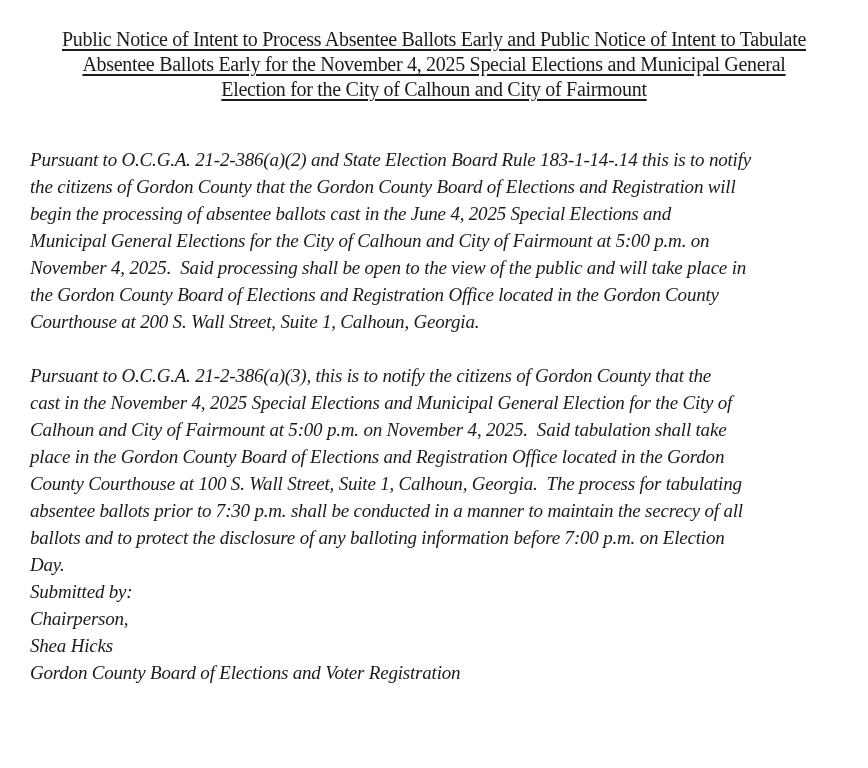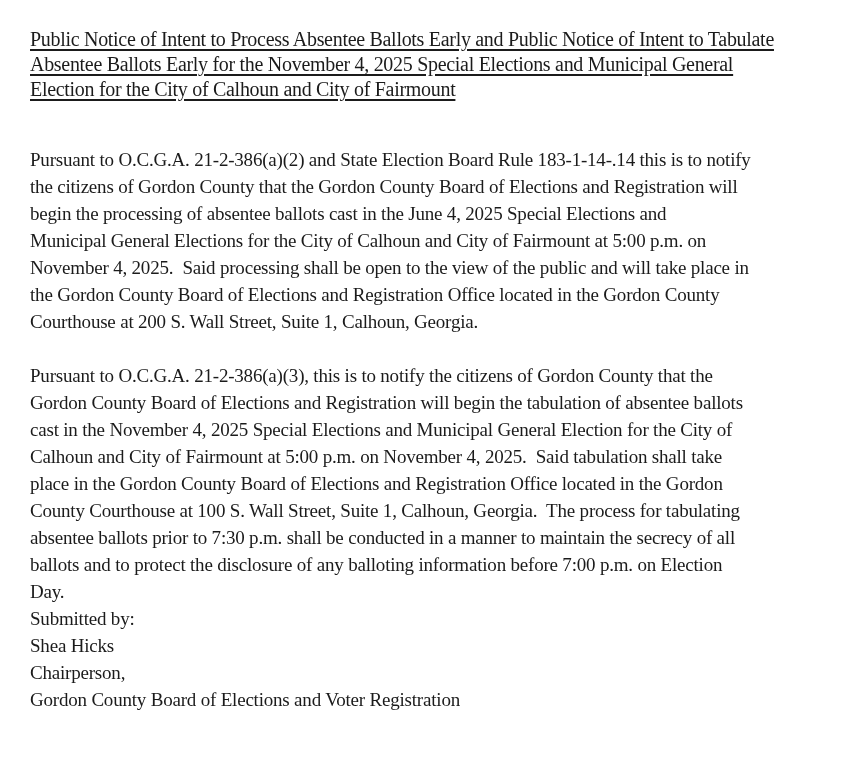--- a/index.html
+++ b/index.html
@@ -12,39 +12,40 @@
     width: 868px;
     height: 768px;
     background: #ffffff;
     overflow: hidden;
     font-family: "Liberation Serif", "DejaVu Serif", serif;
     color: #1b1b1b;
     box-sizing: border-box;
     padding: 27px 30px 0 30px;
   }
   .title-block {
-    text-align: left;
+    text-align: center;
     font-size: 20px;
     line-height: 25px;
     letter-spacing: -0.3px;
   }
   .title-line {
     white-space: pre;
   }
   .title-line > span {
     text-decoration: underline;
     text-decoration-thickness: 1.5px;
     text-underline-offset: 3px;
   }
   .body-block {
     font-size: 19px;
     letter-spacing: -0.2px;
   }
   .para {
     margin: 0;
+    font-style: italic;
   }
   .para-1 { margin-top: 44px; }
   .para-2 { margin-top: 27px; }
   .signature-block { }
   .text-line {
     white-space: pre;
     line-height: 27px;
   }
 </style>
 </head>
@@ -65,32 +66,31 @@
       <div class="text-line">the citizens of Gordon County that the Gordon County Board of Elections and Registration will</div>
       <div class="text-line">begin the processing of absentee ballots cast in the June 4, 2025 Special Elections and</div>
       <div class="text-line">Municipal General Elections for the City of Calhoun and City of Fairmount at 5:00 p.m. on</div>
       <div class="text-line">November 4, 2025.  Said processing shall be open to the view of the public and will take place in</div>
       <div class="text-line">the Gordon County Board of Elections and Registration Office located in the Gordon County</div>
       <div class="text-line">Courthouse at 200 S. Wall Street, Suite 1, Calhoun, Georgia.</div>
     </div>
 
     <div class="para para-2">
       <div class="text-line">Pursuant to O.C.G.A. 21-2-386(a)(3), this is to notify the citizens of Gordon County that the</div>
-      <div class="text-line">Gordon County Board of Elections and Registration will begin the tabulation of absentee ballots</div>
       <div class="text-line">cast in the November 4, 2025 Special Elections and Municipal General Election for the City of</div>
       <div class="text-line">Calhoun and City of Fairmount at 5:00 p.m. on November 4, 2025.  Said tabulation shall take</div>
       <div class="text-line">place in the Gordon County Board of Elections and Registration Office located in the Gordon</div>
       <div class="text-line">County Courthouse at 100 S. Wall Street, Suite 1, Calhoun, Georgia.  The process for tabulating</div>
       <div class="text-line">absentee ballots prior to 7:30 p.m. shall be conducted in a manner to maintain the secrecy of all</div>
       <div class="text-line">ballots and to protect the disclosure of any balloting information before 7:00 p.m. on Election</div>
       <div class="text-line">Day.</div>
     </div>
 
     <div class="para signature-block">
       <div class="text-line">Submitted by:</div>
+      <div class="text-line">Chairperson,</div>
       <div class="text-line">Shea Hicks</div>
-      <div class="text-line">Chairperson,</div>
       <div class="text-line">Gordon County Board of Elections and Voter Registration</div>
     </div>
 
   </div>
 
 </div>
 
 </body></html>

